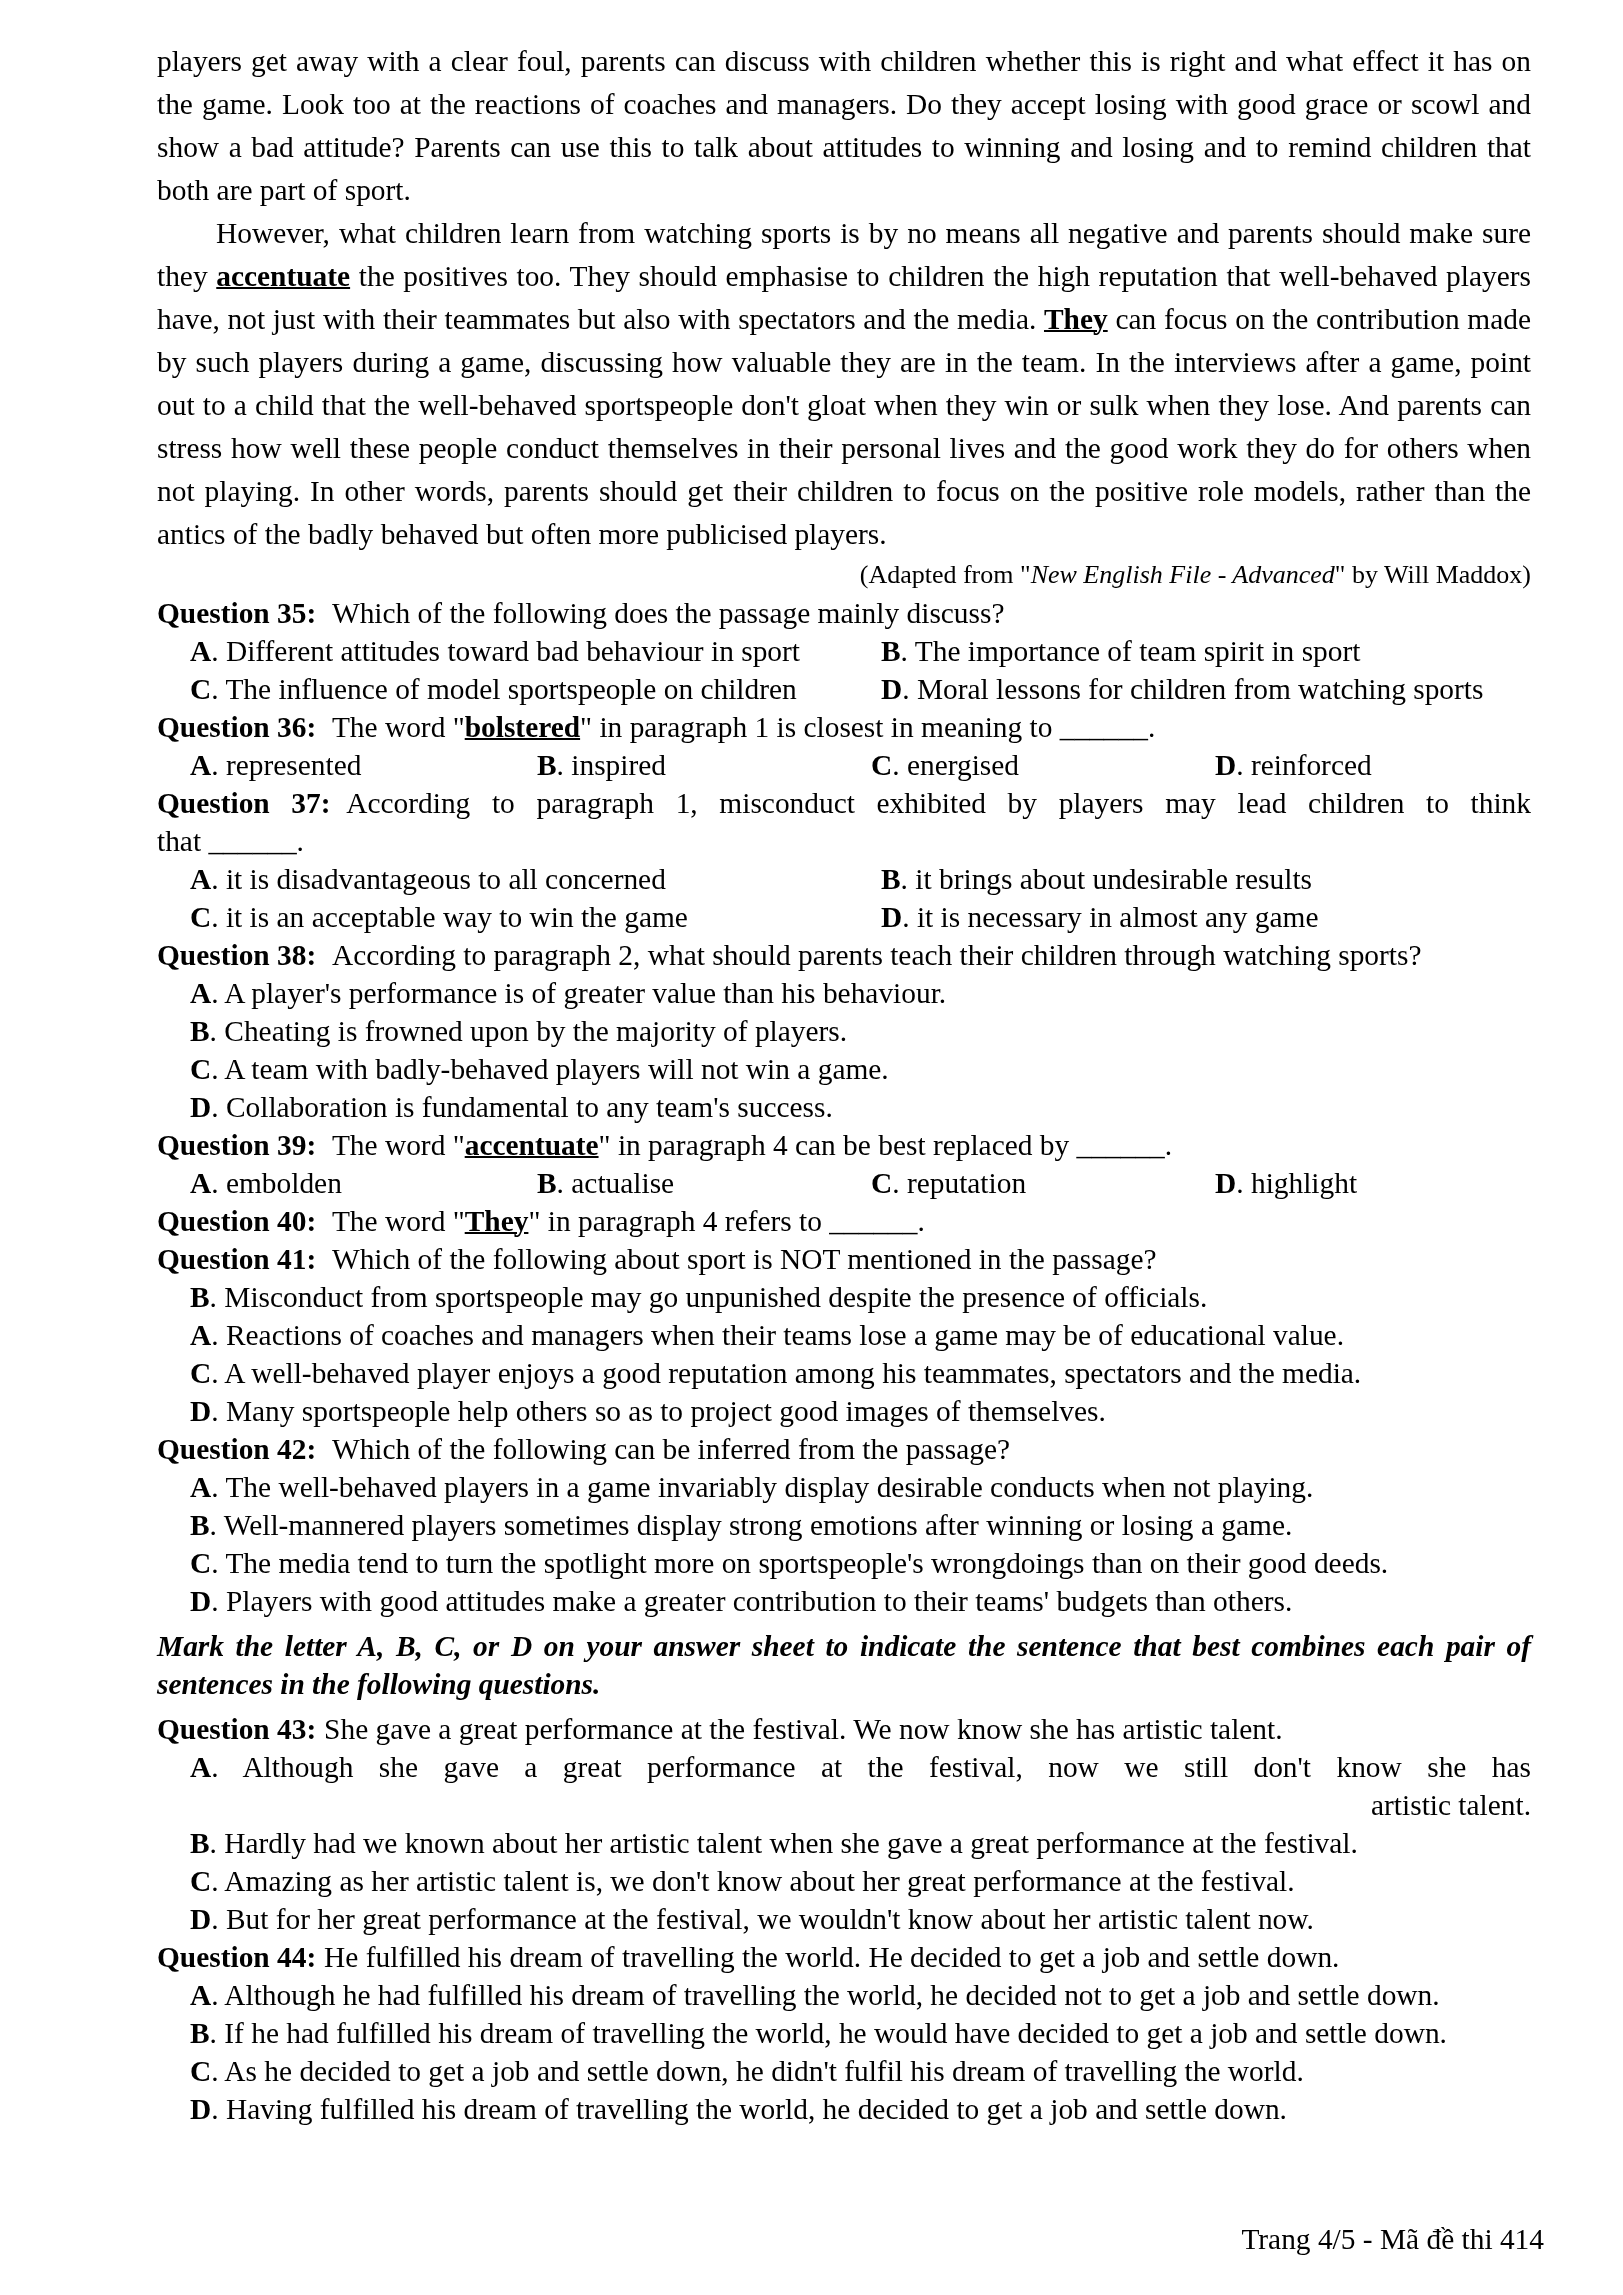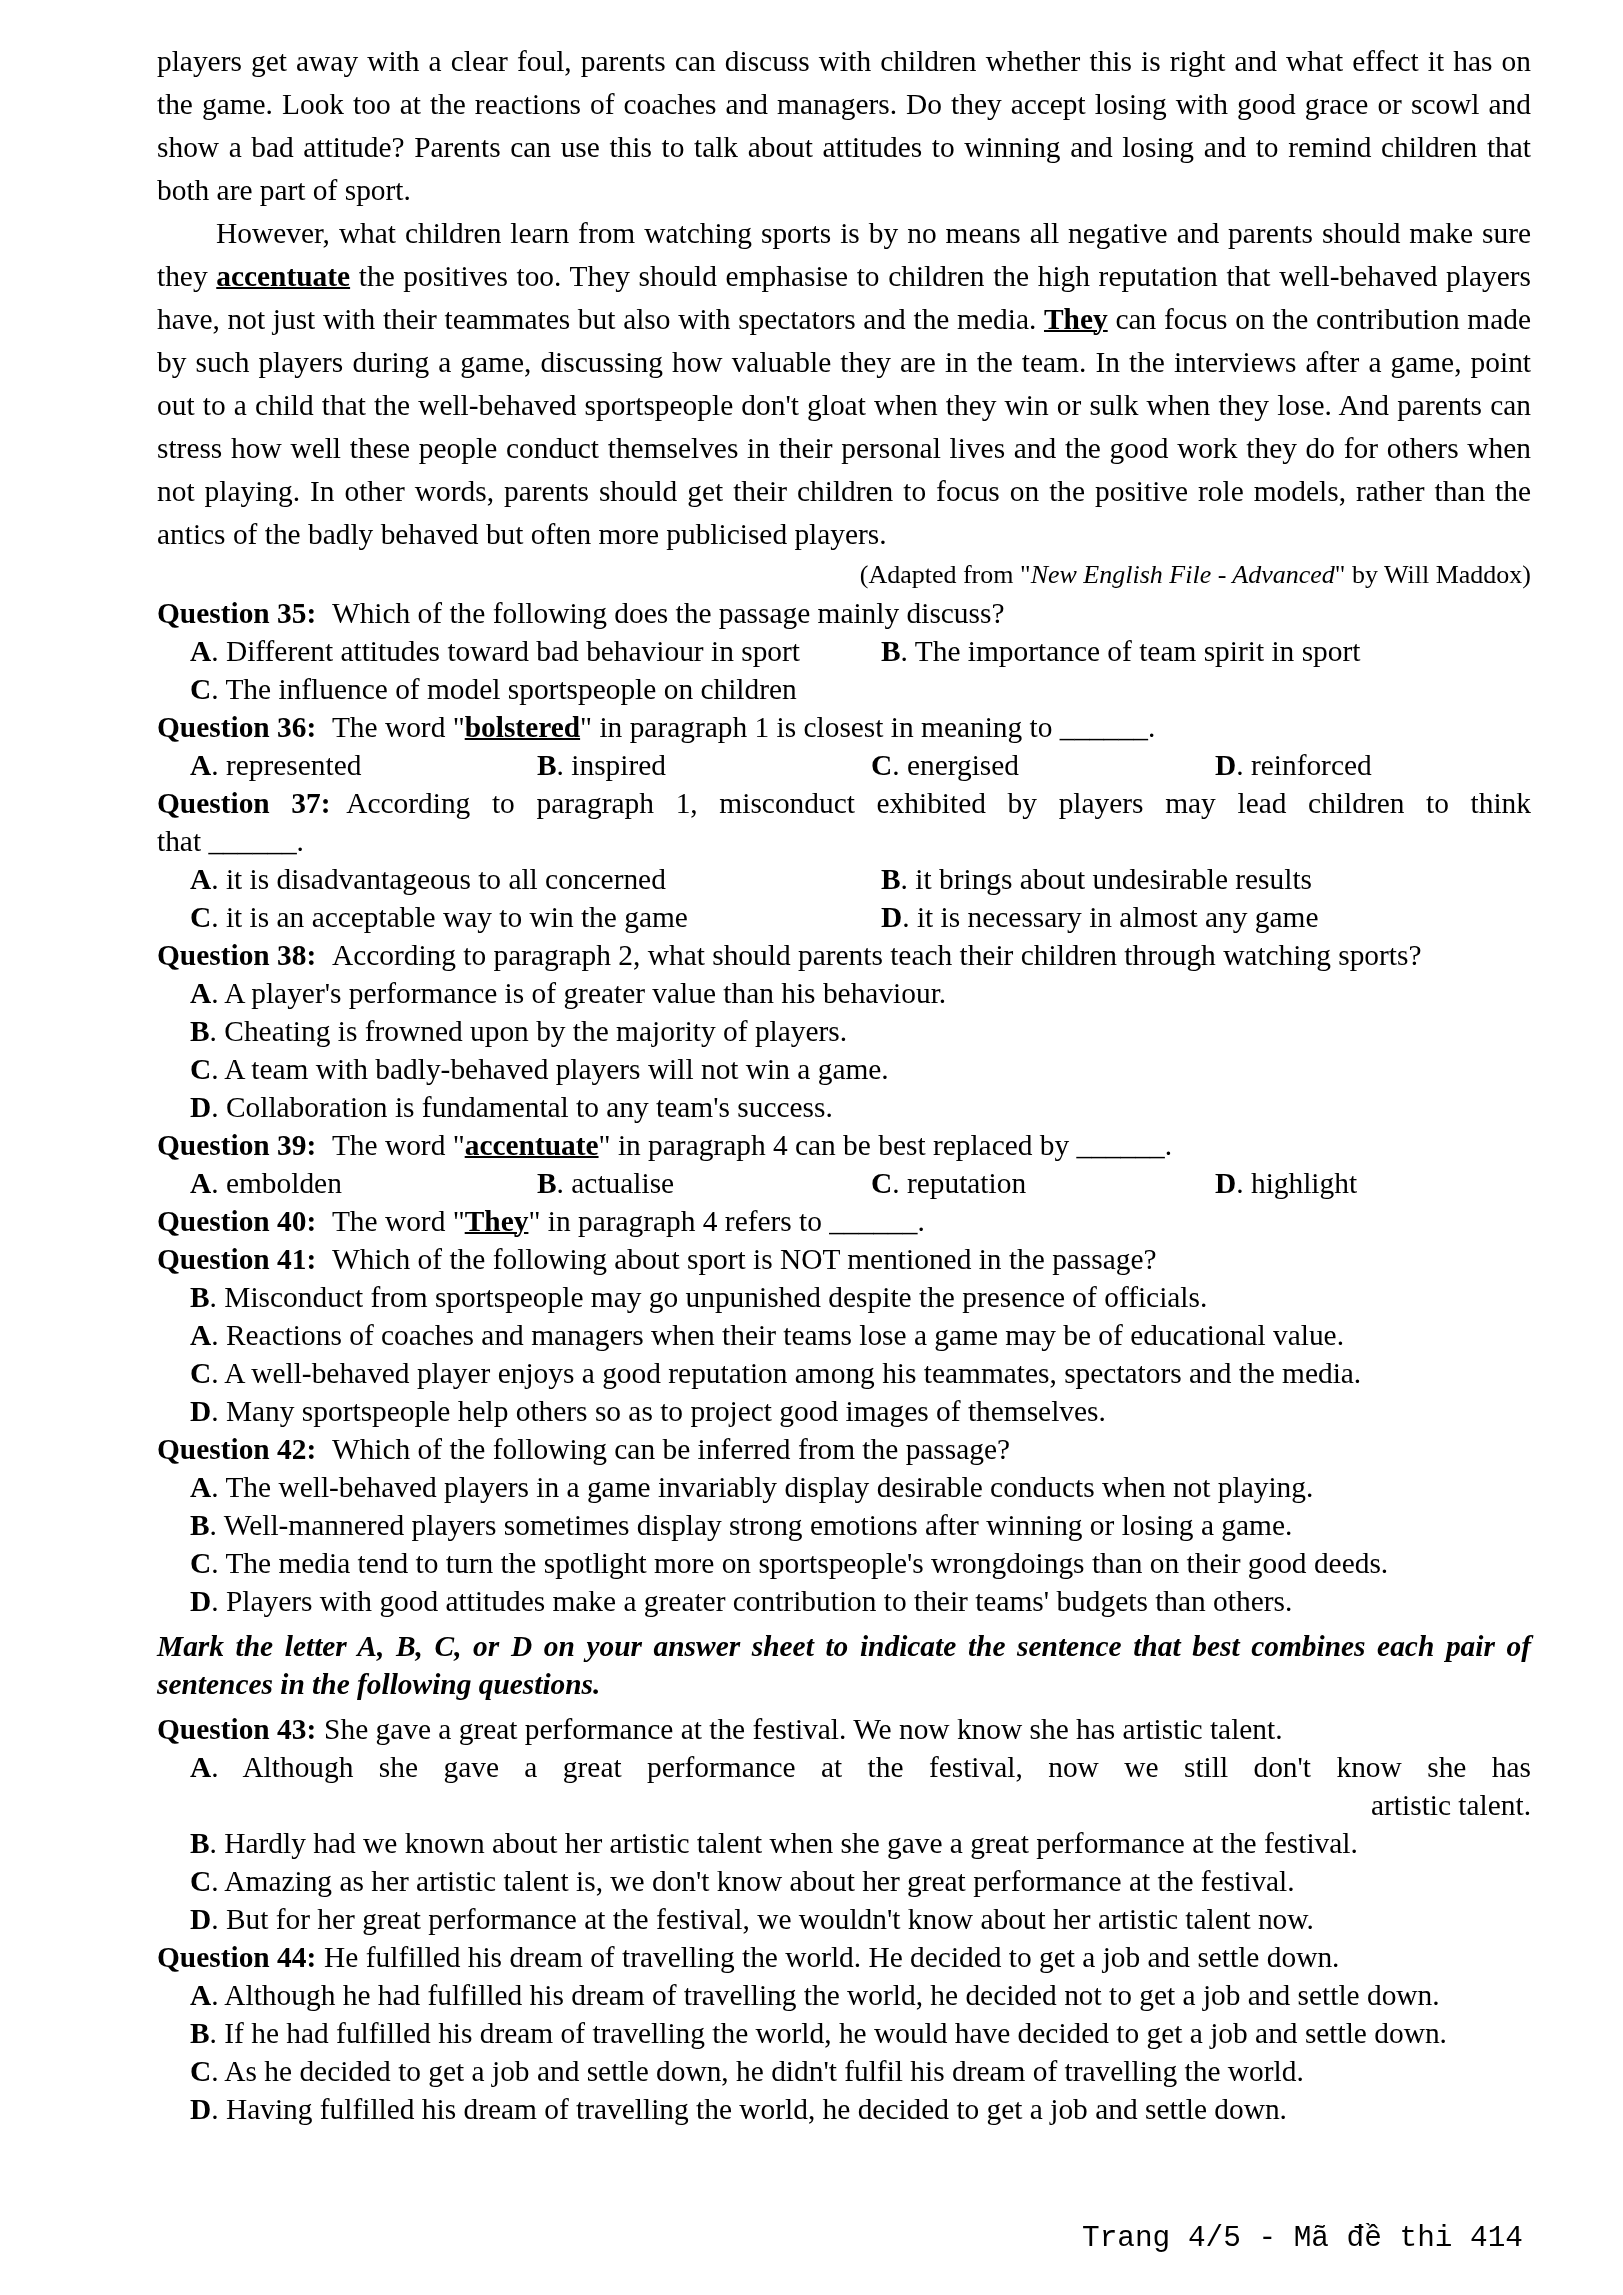--- a/index.html
+++ b/index.html
@@ -33,21 +33,21 @@
   .row4 { display: grid; grid-template-columns: 380px 334px 344px 1fr; }
   .row2 > .cell, .row4 > .cell { white-space: nowrap; }
   .row2 > .cell:first-child, .row4 > .cell:first-child { padding-left: 33px; }
 
   .wrap-just { text-align: justify; text-align-last: justify; padding-left: 33px; }
   .wrap-cont { padding-left: 33px; text-align: right; }
 
   .section-instr { font-weight: bold; font-style: italic; text-align: justify; line-height: 38px; margin-top: 6.5px; }
   .gap-top { margin-top: 7.9px; }
 
-  .footer { position: absolute; top: 2220px; right: 100px; line-height: 38px; font-family: Liberation Mono, monospace; }
+  .footer { position: absolute; top: 2220px; right: 79px; line-height: 38px; }
 </style>
 </head>
 <body>
 
 <div class="page">
 
   <div class="passage">
     <p class="passage-para">players get away with a clear foul, parents can discuss with children whether this is right and what effect it has on the game. Look too at the reactions of coaches and managers. Do they accept losing with good grace or scowl and show a bad attitude? Parents can use this to talk about attitudes to winning and losing and to remind children that both are part of sport.</p>
     <p class="passage-para indent"><span>However, what children learn from watching sports is by no means all negative and parents should make sure they </span><span class="bu">accentuate</span><span> the positives too. They should emphasise to children the high reputation that well-behaved players have, not just with their teammates but also with spectators and the media. </span><span class="bu">They</span><span> can focus on the contribution made by such players during a game, discussing how valuable they are in the team. In the interviews after a game, point out to a child that the well-behaved sportspeople don't gloat when they win or sulk when they lose. And parents can stress how well these people conduct themselves in their personal lives and the good work they do for others when not playing. In other words, parents should get their children to focus on the positive role models, rather than the antics of the badly behaved but often more publicised players.</span></p>
   </div>
@@ -55,20 +55,21 @@
   <p class="attr"><span>(Adapted from "</span><span class="title">New English File - Advanced</span><span>" by Will Maddox)</span></p>
 
   <div class="q">
     <div class="stem"><span class="qlabel">Question 35:</span><span>Which of the following does the passage mainly discuss?</span></div>
     <div class="row2">
       <div class="cell"><span class="opt-letter">A</span><span>Different attitudes toward bad behaviour in sport</span></div>
       <div class="cell"><span class="opt-letter">B</span><span>The importance of team spirit in sport</span></div>
     </div>
     <div class="row2">
       <div class="cell"><span class="opt-letter">C</span><span>The influence of model sportspeople on children</span></div>
+      <div class="cell"><span class="opt-letter">D</span><span>Moral lessons for children from watching sports</span></div>
     </div>
   </div>
 
   <div class="q">
     <div class="stem"><span class="qlabel">Question 36:</span><span>The word "</span><span class="bu">bolstered</span><span>" in paragraph 1 is closest in meaning to ______.</span></div>
     <div class="row4">
       <div class="cell"><span class="opt-letter">A</span><span>represented</span></div>
       <div class="cell"><span class="opt-letter">B</span><span>inspired</span></div>
       <div class="cell"><span class="opt-letter">C</span><span>energised</span></div>
       <div class="cell"><span class="opt-letter">D</span><span>reinforced</span></div>

